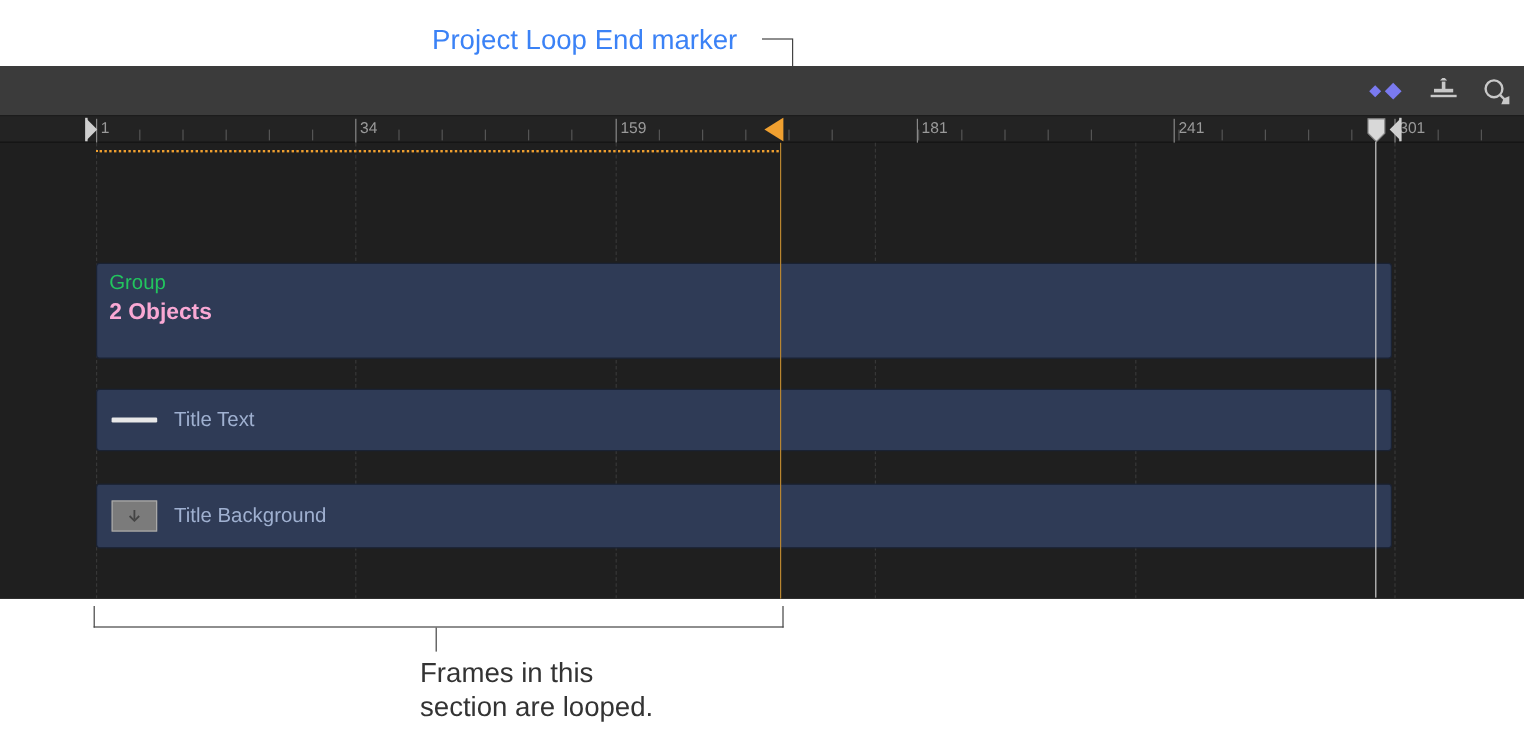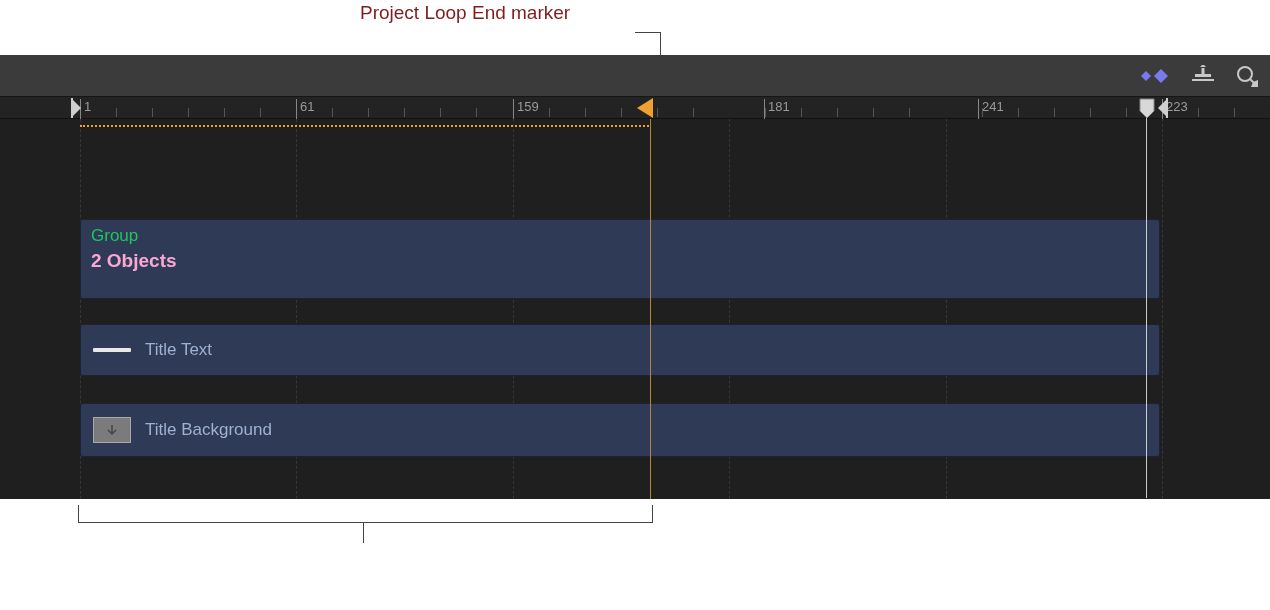--- a/index.html
+++ b/index.html
@@ -5,24 +5,24 @@
     * { margin: 0; padding: 0; box-sizing: border-box; }
     body {
       font-family: -apple-system, BlinkMacSystemFont, "Helvetica Neue", Arial, sans-serif;
       background: #fff;
       width: 1270px;
       height: 610px;
       position: relative;
     }
     .annotation-top {
       position: absolute;
-      top: 2px;
+      top: 20px;
       left: 360px;
-      font-size: 19px;
-      color: #7f1d1d;
+      font-size: 23px;
+      color: #3b82f6;
     }
     .callout-line-top {
       position: absolute;
       top: 32px;
       left: 660px;
       width: 1px;
       height: 88px;
       background: #444;
     }
     .callout-line-top::before {
@@ -273,25 +273,25 @@
         <circle cx="9" cy="9" r="7" stroke="#c8c8c8" stroke-width="2" fill="none"></circle>
         <line x1="14" y1="14" x2="20" y2="20" stroke="#c8c8c8" stroke-width="2"></line>
         <polygon points="17,17 22,15 22,22 15,22" fill="#c8c8c8"></polygon>
       </svg>
     </span>
   </div>
 
   <div class="ruler">
     <div class="ruler-content">
       <div class="tick-label" style="left:84px">1</div>
-      <div class="tick-label" style="left:300px">61</div>
+      <div class="tick-label" style="left:300px">34</div>
       <div class="tick-label" style="left:517px">159</div>
       <div class="tick-label" style="left:768px">181</div>
       <div class="tick-label" style="left:982px">241</div>
-      <div class="tick-label" style="left:1166px">223</div>
+      <div class="tick-label" style="left:1166px">301</div>
       <div class="minor-ticks">
         <span style="left:116px"></span>
           <span style="left:152px"></span>
           <span style="left:188px"></span>
           <span style="left:224px"></span>
           <span style="left:260px"></span>
         <span style="left:332px"></span>
           <span style="left:368px"></span>
           <span style="left:404px"></span>
           <span style="left:440px"></span>
@@ -373,14 +373,15 @@
       <div class="text-thumb"></div>
       <div class="obj-label">Title Text</div>
     </div>
   </div>
 
 </div>
 
 <div class="bottom-bracket"></div>
 <div class="bottom-stem"></div>
 <div class="annotation-bottom">
-  <br>
+  <span>Frames in this</span><br>
+  <span>section are looped.</span>
 </div>
 
 </body></html>

